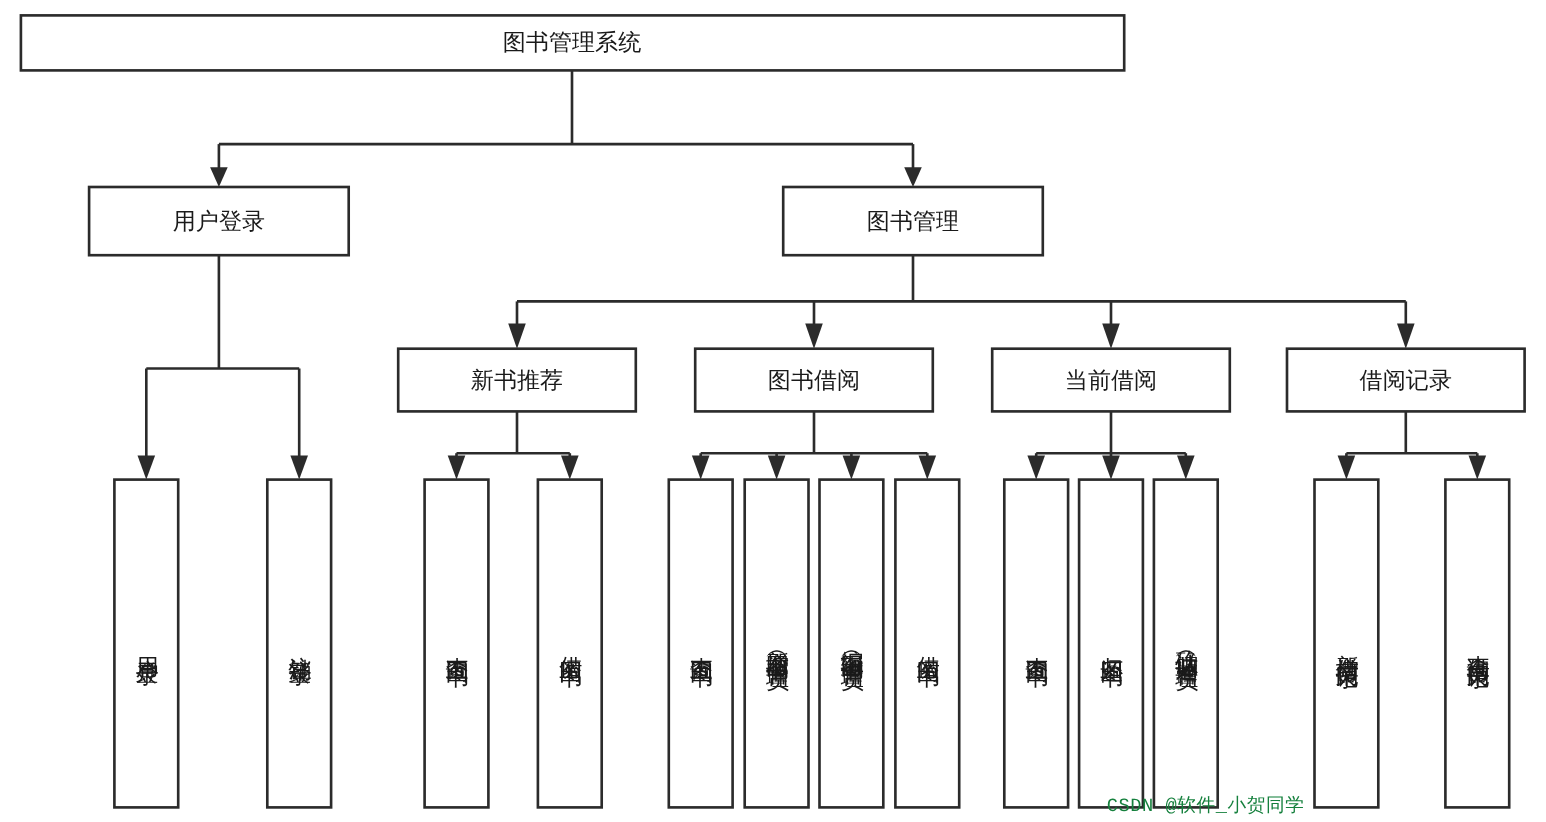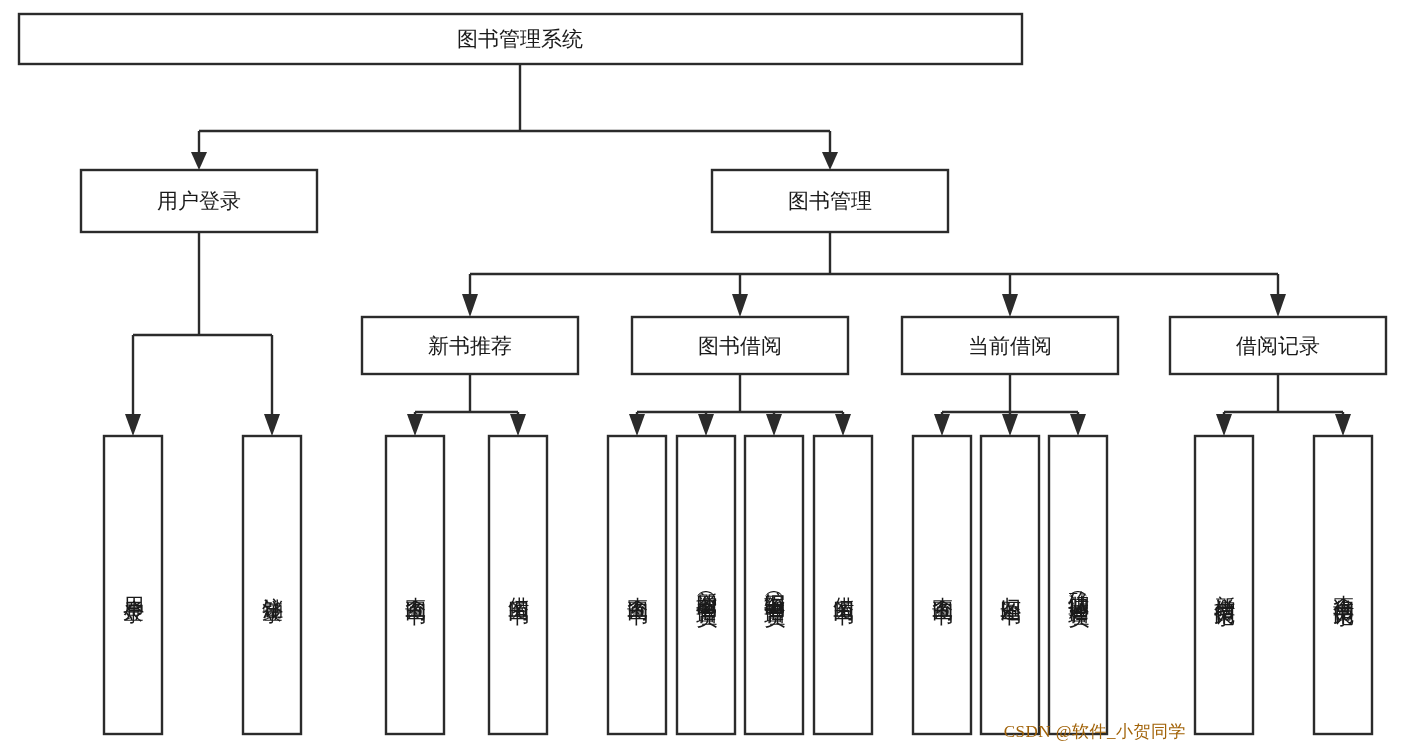--- a/index.html
+++ b/index.html
@@ -63,23 +63,23 @@
     font-size: 21px;
     line-height: 1.22;
     color: #1a1a1a;
     letter-spacing: 2.5px;
     white-space: nowrap;
   }
   .watermark {
     position: absolute;
     right: 8px;
     bottom: 4px;
-    font-family: Liberation Serif, serif;
+    font-family: Liberation Mono, monospace;
     font-size: 17px;
-    color: #a16207;
+    color: #15803d;
     letter-spacing: 0.5px;
     white-space: nowrap;
     margin-top: 32px;
   }
 </style>
 </head>
 <body>
 
 <div id="diagram-root">
 

